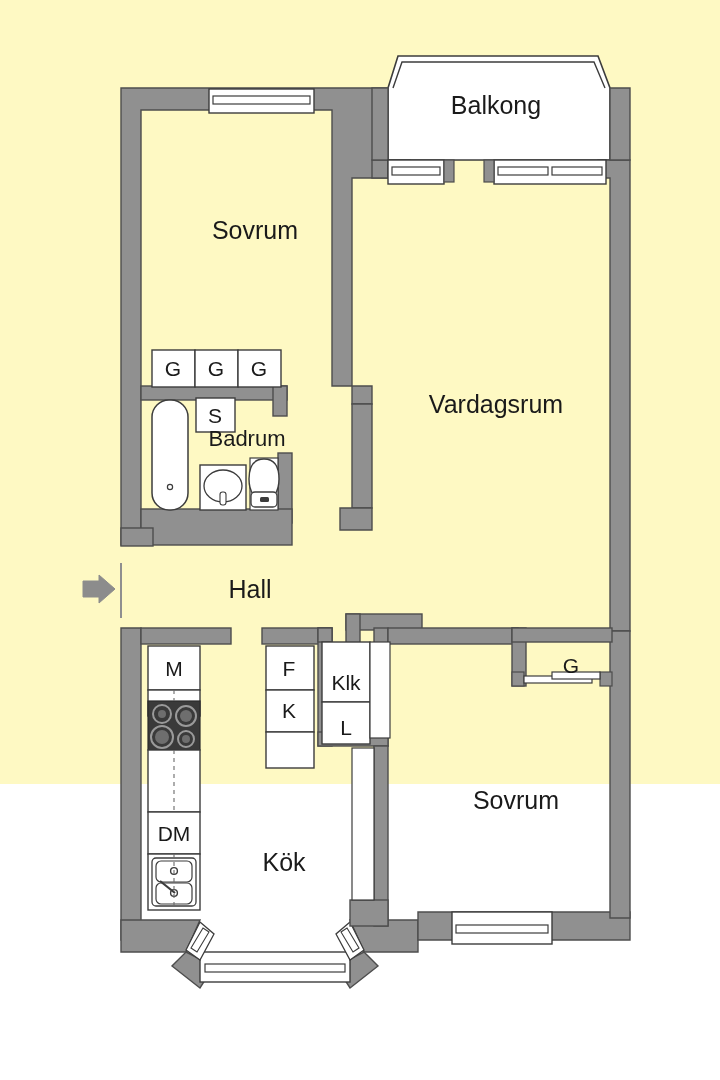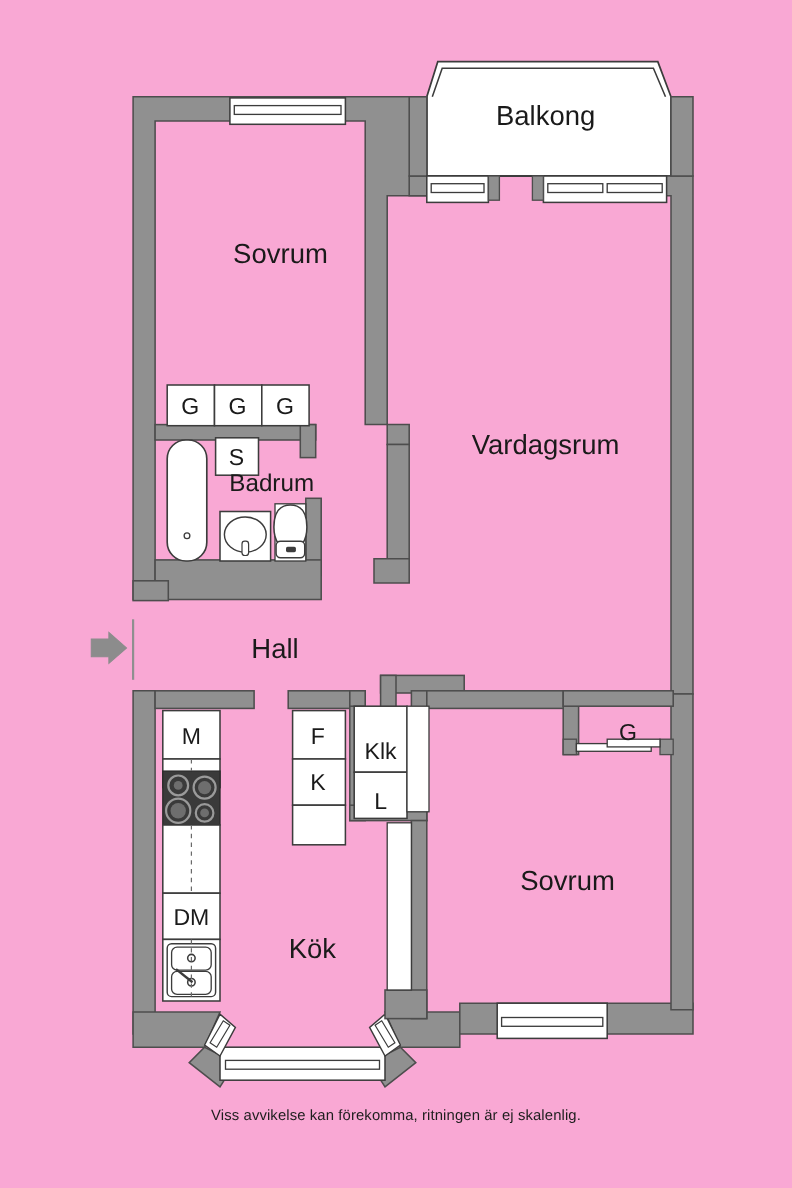--- a/index.html
+++ b/index.html
@@ -9,22 +9,22 @@
   }
   body {
     width: 720px;
     height: 1080px;
     font-family: "Liberation Sans", sans-serif;
     overflow: hidden;
   }
   #plan-root {
     position: relative;
     width: 720px;
-    height: 1080px;
-    background: #f9a8d4;
+    height: 784px;
+    background: #fef9c3;
   }
   #floorplan-svg {
     position: absolute;
     left: 0;
     top: 0;
   }
   .room-label {
     font-family: "Liberation Sans", sans-serif;
     fill: #1a1a1a;
   }
@@ -265,15 +265,14 @@
       <text class="room-label rl-small" text-anchor="middle" x="174" y="841">DM</text>
       <text class="room-label rl-small" text-anchor="middle" x="289" y="676">F</text>
       <text class="room-label rl-small" text-anchor="middle" x="289" y="718">K</text>
       <text class="room-label rl-small" text-anchor="middle" x="346" y="690">Klk</text>
       <text class="room-label rl-small" text-anchor="middle" x="346" y="735">L</text>
       <text class="room-label rl-small" text-anchor="middle" x="571" y="673">G</text>
     </g>
 
   </svg>
 
-  <div class="caption-text">Viss avvikelse kan förekomma, ritningen är ej skalenlig.</div>
 
 </div>
 
 </body></html>

